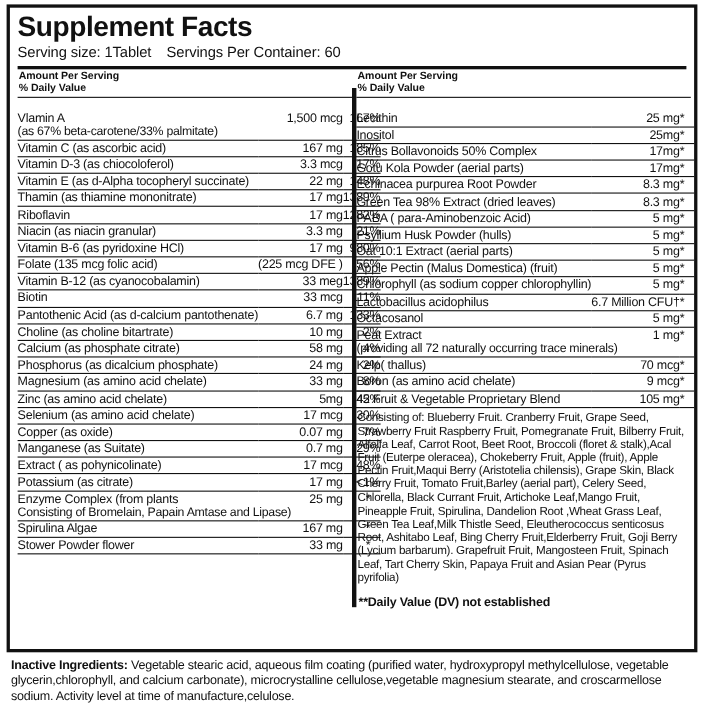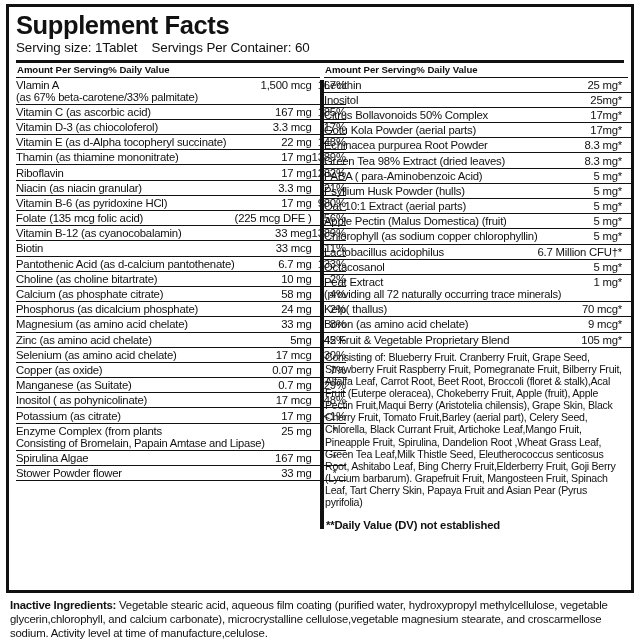--- a/index.html
+++ b/index.html
@@ -63,33 +63,35 @@
     padding-bottom: 2px;
   }
   .col-divider .bar {
     width: 4px;
     background: #111;
     height: 100%;
   }
 
   .colhead {
     display: flex;
-    justify-content: flex-start;
+    justify-content: space-between;
     font-size: 9.6px;
     font-weight: bold;
     letter-spacing: -0.05px;
     padding: 1px 1px 2px 1px;
     border-bottom: 1.6px solid #111;
+    flex-direction: column;
   }
 
   table.nut {
     width: 100%;
     border-collapse: collapse;
     font-size: 11.35px;
     letter-spacing: -0.22px;
+    margin-top: 12px;
   }
   table.nut td {
     border-bottom: 1.15px solid #111;
     padding: 1.1px 0 1.1px 0;
     vertical-align: bottom;
     white-space: nowrap;
   }
   td.nm   { text-align: left; padding-left: 1px; }
   td.amt  { text-align: right; padding-right: 5px; }
   td.dv   { text-align: right; width: 42px; padding-right: 2px; }
@@ -248,21 +250,21 @@
                 <td class="nm">Copper (as oxide)</td>
                 <td class="amt">0.07 mg</td>
                 <td class="dv">7%</td>
               </tr>
               <tr>
                 <td class="nm">Manganese (as Suitate)</td>
                 <td class="amt">0.7 mg</td>
                 <td class="dv">29%</td>
               </tr>
               <tr>
-                <td class="nm">Inositol ( as pohynicolinate)</td>
+                <td class="nm">Extract ( as pohynicolinate)</td>
                 <td class="amt">17 mcg</td>
                 <td class="dv">48%</td>
               </tr>
               <tr>
                 <td class="nm">Potassium (as citrate)</td>
                 <td class="amt">17 mg</td>
                 <td class="dv">&lt;1%</td>
               </tr>
               <tr class="cont">
                 <td class="nm">Enzyme Complex (from plants</td>

